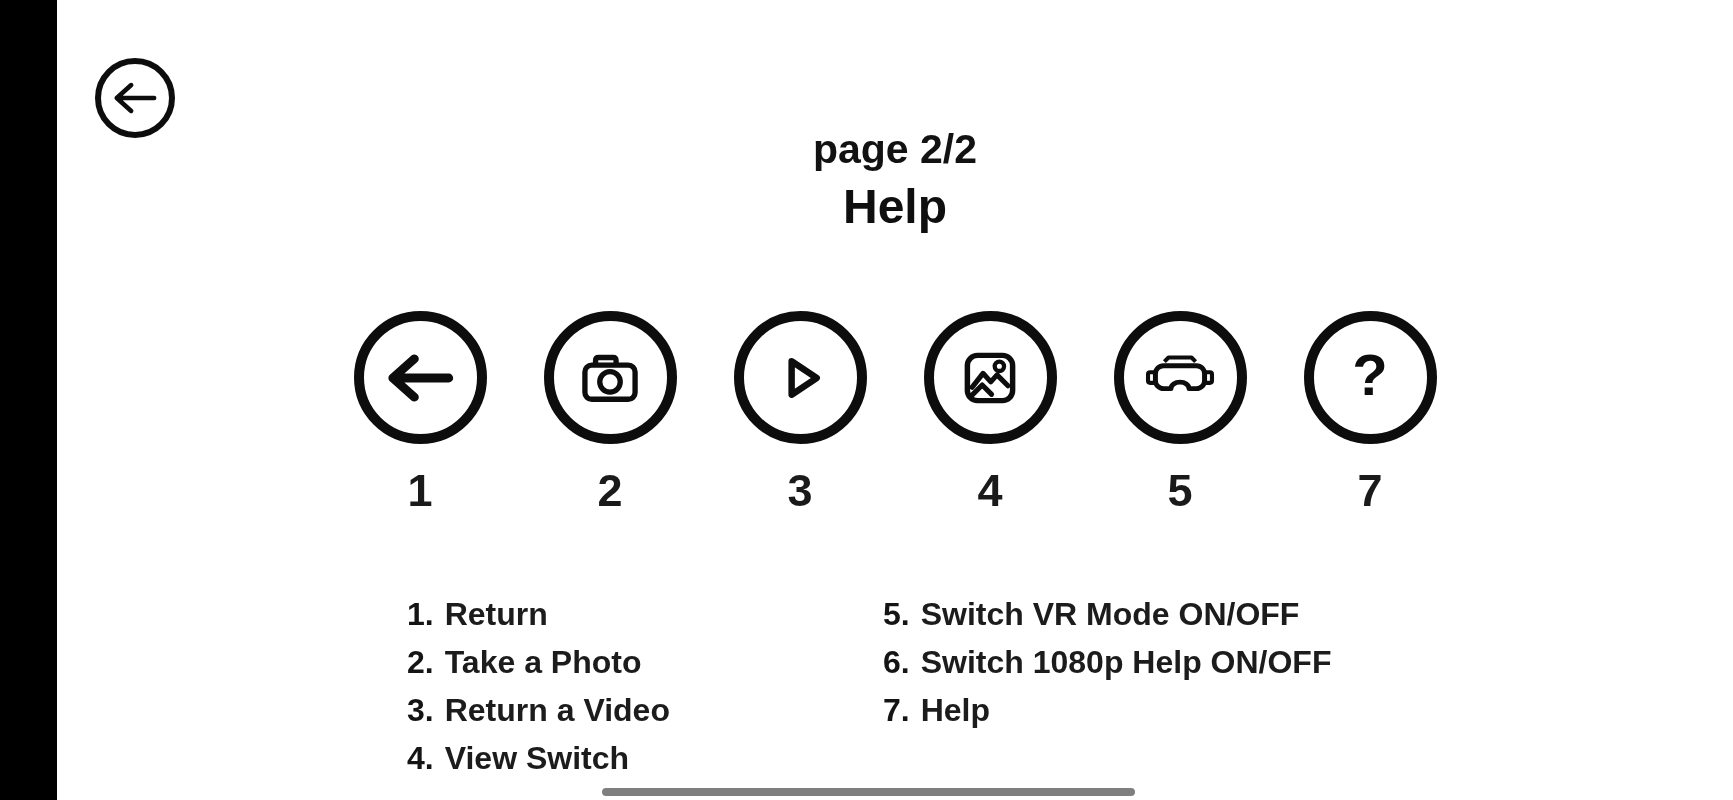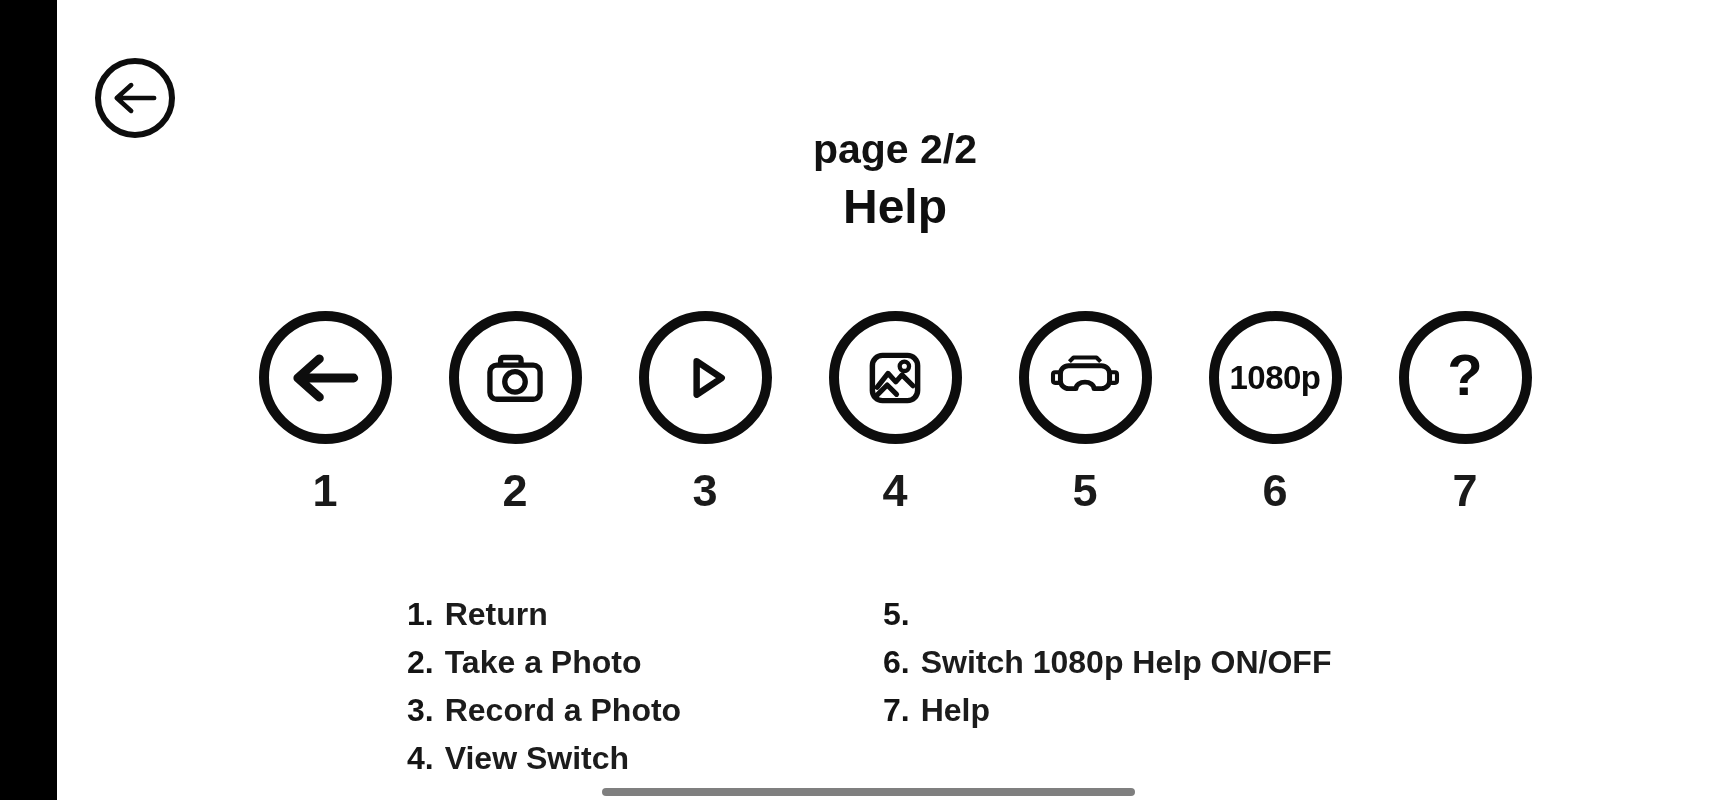--- a/index.html
+++ b/index.html
@@ -136,26 +136,20 @@
           <path class="stroke" d="M31 30 l5 -5 h28 l5 5" stroke-width="5" stroke-linejoin="round"></path>
           <path class="stroke" d="M30 35 H70 A10 10 0 0 1 80 45 V53 A10 10 0 0 1 70 63 H61 A11 8 0 0 0 39 63 H30 A10 10 0 0 1 20 53 V45 A10 10 0 0 1 30 35 Z" stroke-width="6" stroke-linejoin="round"></path>
           <rect class="stroke" x="11" y="43" width="9" height="13" rx="2.5" stroke-width="5"></rect>
           <rect class="stroke" x="80" y="43" width="9" height="13" rx="2.5" stroke-width="5"></rect>
         </svg>
       </span>
     </div>
     <div class="icon-num">5</div>
   </div>
 
-  <div class="icon-cell">
-    <div class="icon-circle">
-      <span class="badge-1080p">1080p</span>
-    </div>
-    <div class="icon-num">6</div>
-  </div>
 
   <div class="icon-cell">
     <div class="icon-circle">
       <span class="badge-question">?</span>
     </div>
     <div class="icon-num">7</div>
   </div>
 
 </div>
 
@@ -163,31 +157,32 @@
   <div class="legend-row">
     <span class="legend-num">1.</span>
     <span class="legend-text">Return</span>
   </div>
   <div class="legend-row">
     <span class="legend-num">2.</span>
     <span class="legend-text">Take a Photo</span>
   </div>
   <div class="legend-row">
     <span class="legend-num">3.</span>
-    <span class="legend-text">Record a Photo</span>
+    <span class="legend-text">Return a Video</span>
   </div>
   <div class="legend-row">
     <span class="legend-num">4.</span>
     <span class="legend-text">View Switch</span>
   </div>
 </div>
 
 <div class="legend-col right">
   <div class="legend-row">
     <span class="legend-num">5.</span>
+    <span class="legend-text">Switch VR Mode ON/OFF</span>
   </div>
   <div class="legend-row">
     <span class="legend-num">6.</span>
     <span class="legend-text">Switch 1080p Help ON/OFF</span>
   </div>
   <div class="legend-row">
     <span class="legend-num">7.</span>
     <span class="legend-text">Help</span>
   </div>
 </div>

